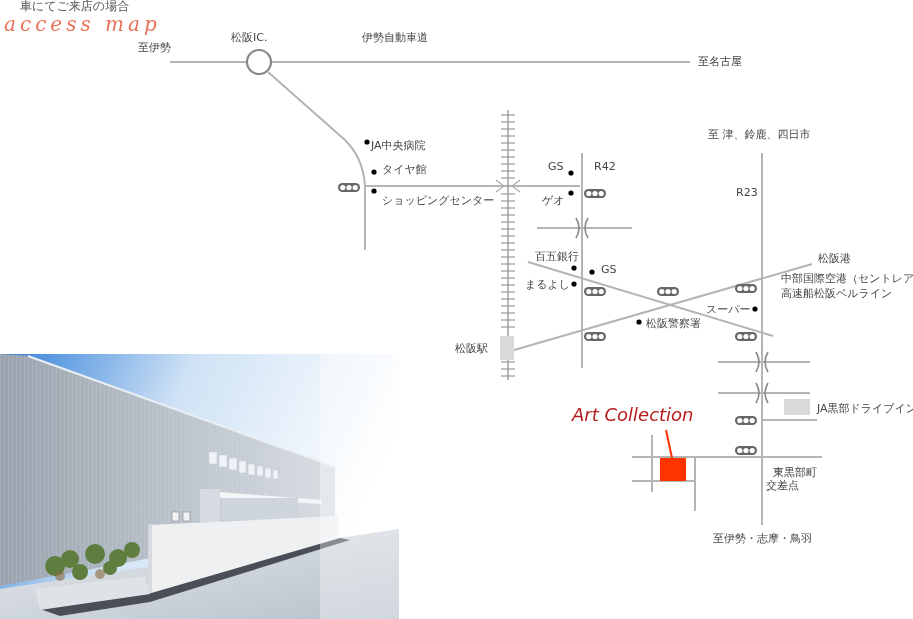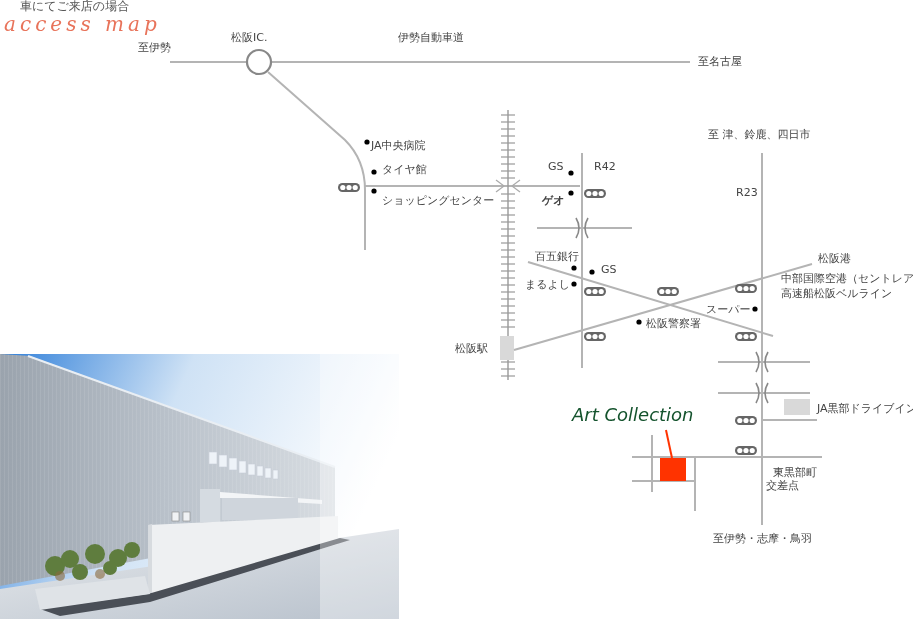--- a/index.html
+++ b/index.html
@@ -3,21 +3,21 @@
 <meta charset="utf-8">
 <style>
   html, body { margin:0; padding:0; background:#ffffff; }
   body { width:913px; height:619px; position:relative; overflow:hidden;
          font-family:"DejaVu Sans", sans-serif; color:#444; }
   .lbl { position:absolute; font-size:11px; color:#444; white-space:nowrap; line-height:13px; }
   .heading { position:absolute; left:20px; top:-2px; font-size:12px; color:#555; white-space:nowrap; }
   .script { position:absolute; left:4px; top:12px; font-family:"DejaVu Serif", serif; font-style:italic;
             font-size:20px; letter-spacing:4px; color:#e8735a; white-space:nowrap; }
   .brand { position:absolute; left:572px; top:404px; font-family:"DejaVu Sans", sans-serif; font-style:italic;
-           font-size:18px; color:#14532d; white-space:nowrap; }
+           font-size:18px; color:#b91c1c; white-space:nowrap; }
   svg.map { position:absolute; left:0; top:0; }
   .photo { position:absolute; left:0; top:354px; width:399px; height:265px; overflow:hidden; }
 </style>
 </head>
 <body>
 
 <div class="heading">車にてご来店の場合</div>
 <div class="script">access  map</div>
 
 <svg class="map" width="913" height="619">
@@ -137,30 +137,30 @@
     <circle cx="571" cy="193" r="2.6"></circle>
     <circle cx="574" cy="268" r="2.6"></circle>
     <circle cx="592" cy="272" r="2.6"></circle>
     <circle cx="574" cy="284" r="2.6"></circle>
     <circle cx="639" cy="322" r="2.6"></circle>
     <circle cx="755" cy="309" r="2.6"></circle>
   </g>
 </svg>
 
 <div class="lbl" style="left:231px;top:31px;text-align:center;">松阪IC.</div>
-<div class="lbl" style="left:362px;top:31px;margin-left:36px;">伊勢自動車道</div>
+<div class="lbl" style="left:362px;top:31px;">伊勢自動車道</div>
 <div class="lbl" style="left:120px;top:41px;margin-left:18px;">至伊勢</div>
 <div class="lbl" style="left:698px;top:55px;">至名古屋</div>
 
 <div class="lbl" style="left:371px;top:139px;">JA中央病院</div>
 <div class="lbl" style="left:382px;top:163px;">タイヤ館</div>
 <div class="lbl" style="left:382px;top:194px;">ショッピングセンター</div>
 
 <div class="lbl" style="left:548px;top:160px;">GS</div>
-<div class="lbl" style="left:542px;top:194px;font-weight:bold;">ゲオ</div>
+<div class="lbl" style="left:542px;top:194px;">ゲオ</div>
 <div class="lbl" style="left:594px;top:160px;">R42</div>
 
 <div class="lbl" style="left:708px;top:128px;">至  津、鈴鹿、四日市</div>
 <div class="lbl" style="left:736px;top:186px;">R23</div>
 
 <div class="lbl" style="left:818px;top:252px;">松阪港</div>
 <div class="lbl" style="left:781px;top:272px;">中部国際空港（セントレア）</div>
 <div class="lbl" style="left:781px;top:287px;">高速船松阪ベルライン</div>
 
 <div class="lbl" style="left:535px;top:250px;">百五銀行</div>

